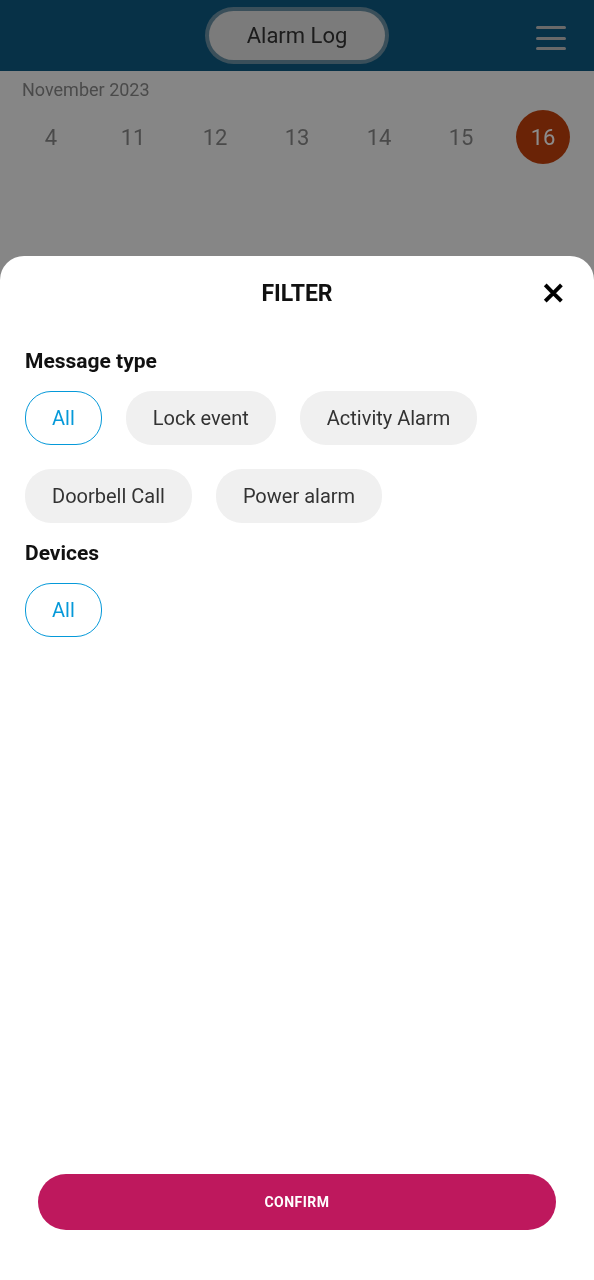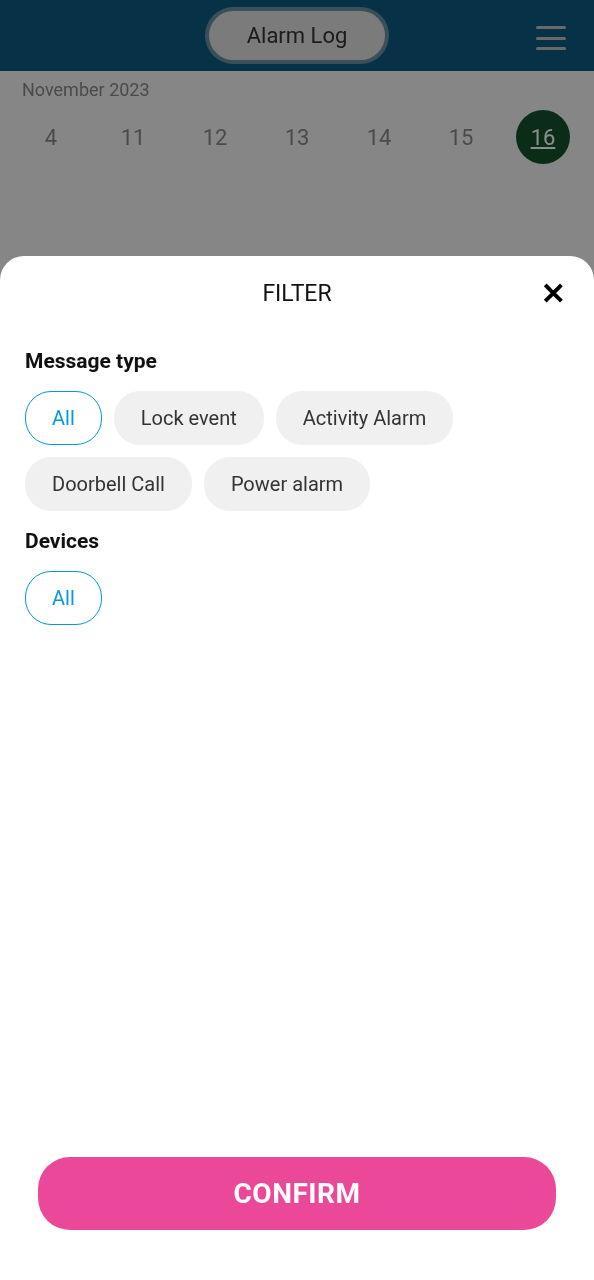--- a/index.html
+++ b/index.html
@@ -91,23 +91,22 @@
       height: 54px;
       display: flex;
       align-items: center;
       justify-content: center;
       font-size: 22px;
       color: #888;
       border-radius: 50%;
     }
     
     .date-item.selected {
-      background: #14532d;
+      background: #c2410c;
       color: #fff;
-      text-decoration: underline;
     }
     
     .overlay {
       position: absolute;
       top: 0;
       left: 0;
       width: 100%;
       height: 100%;
       background: rgba(0, 0, 0, 0.45);
     }
@@ -127,21 +126,21 @@
     .modal-header {
       display: flex;
       align-items: center;
       justify-content: center;
       position: relative;
       padding: 24px 0;
     }
     
     .modal-title {
       font-size: 23px;
-      font-weight: normal;
+      font-weight: bold;
       color: #111;
     }
     
     .close-btn {
       position: absolute;
       right: 28px;
       font-size: 30px;
       font-weight: bold;
       color: #000;
       cursor: pointer;
@@ -157,21 +156,21 @@
       font-size: 21px;
       font-weight: 700;
       color: #111;
       margin-top: 18px;
       margin-bottom: 18px;
     }
     
     .chip-row {
       display: flex;
       flex-wrap: wrap;
-      gap: 12px;
+      gap: 24px;
     }
     
     .chip {
       padding: 14px 26px;
       border-radius: 26px;
       font-size: 20px;
       background: #f0f0f0;
       color: #333;
       border: 1.5px solid transparent;
     }
@@ -182,23 +181,23 @@
       color: #0599d9;
     }
     
     .modal-footer {
       padding: 0 38px 50px;
     }
     
     .confirm-btn {
       width: 100%;
       padding: 20px 0;
-      background: #ec4899;
+      background: #be185d;
       color: #fff;
-      font-size: 28px;
+      font-size: 14px;
       font-weight: bold;
       letter-spacing: 0.5px;
       border: none;
       border-radius: 32px;
       cursor: pointer;
     }
   </style>
 </head>
 <body>
 

